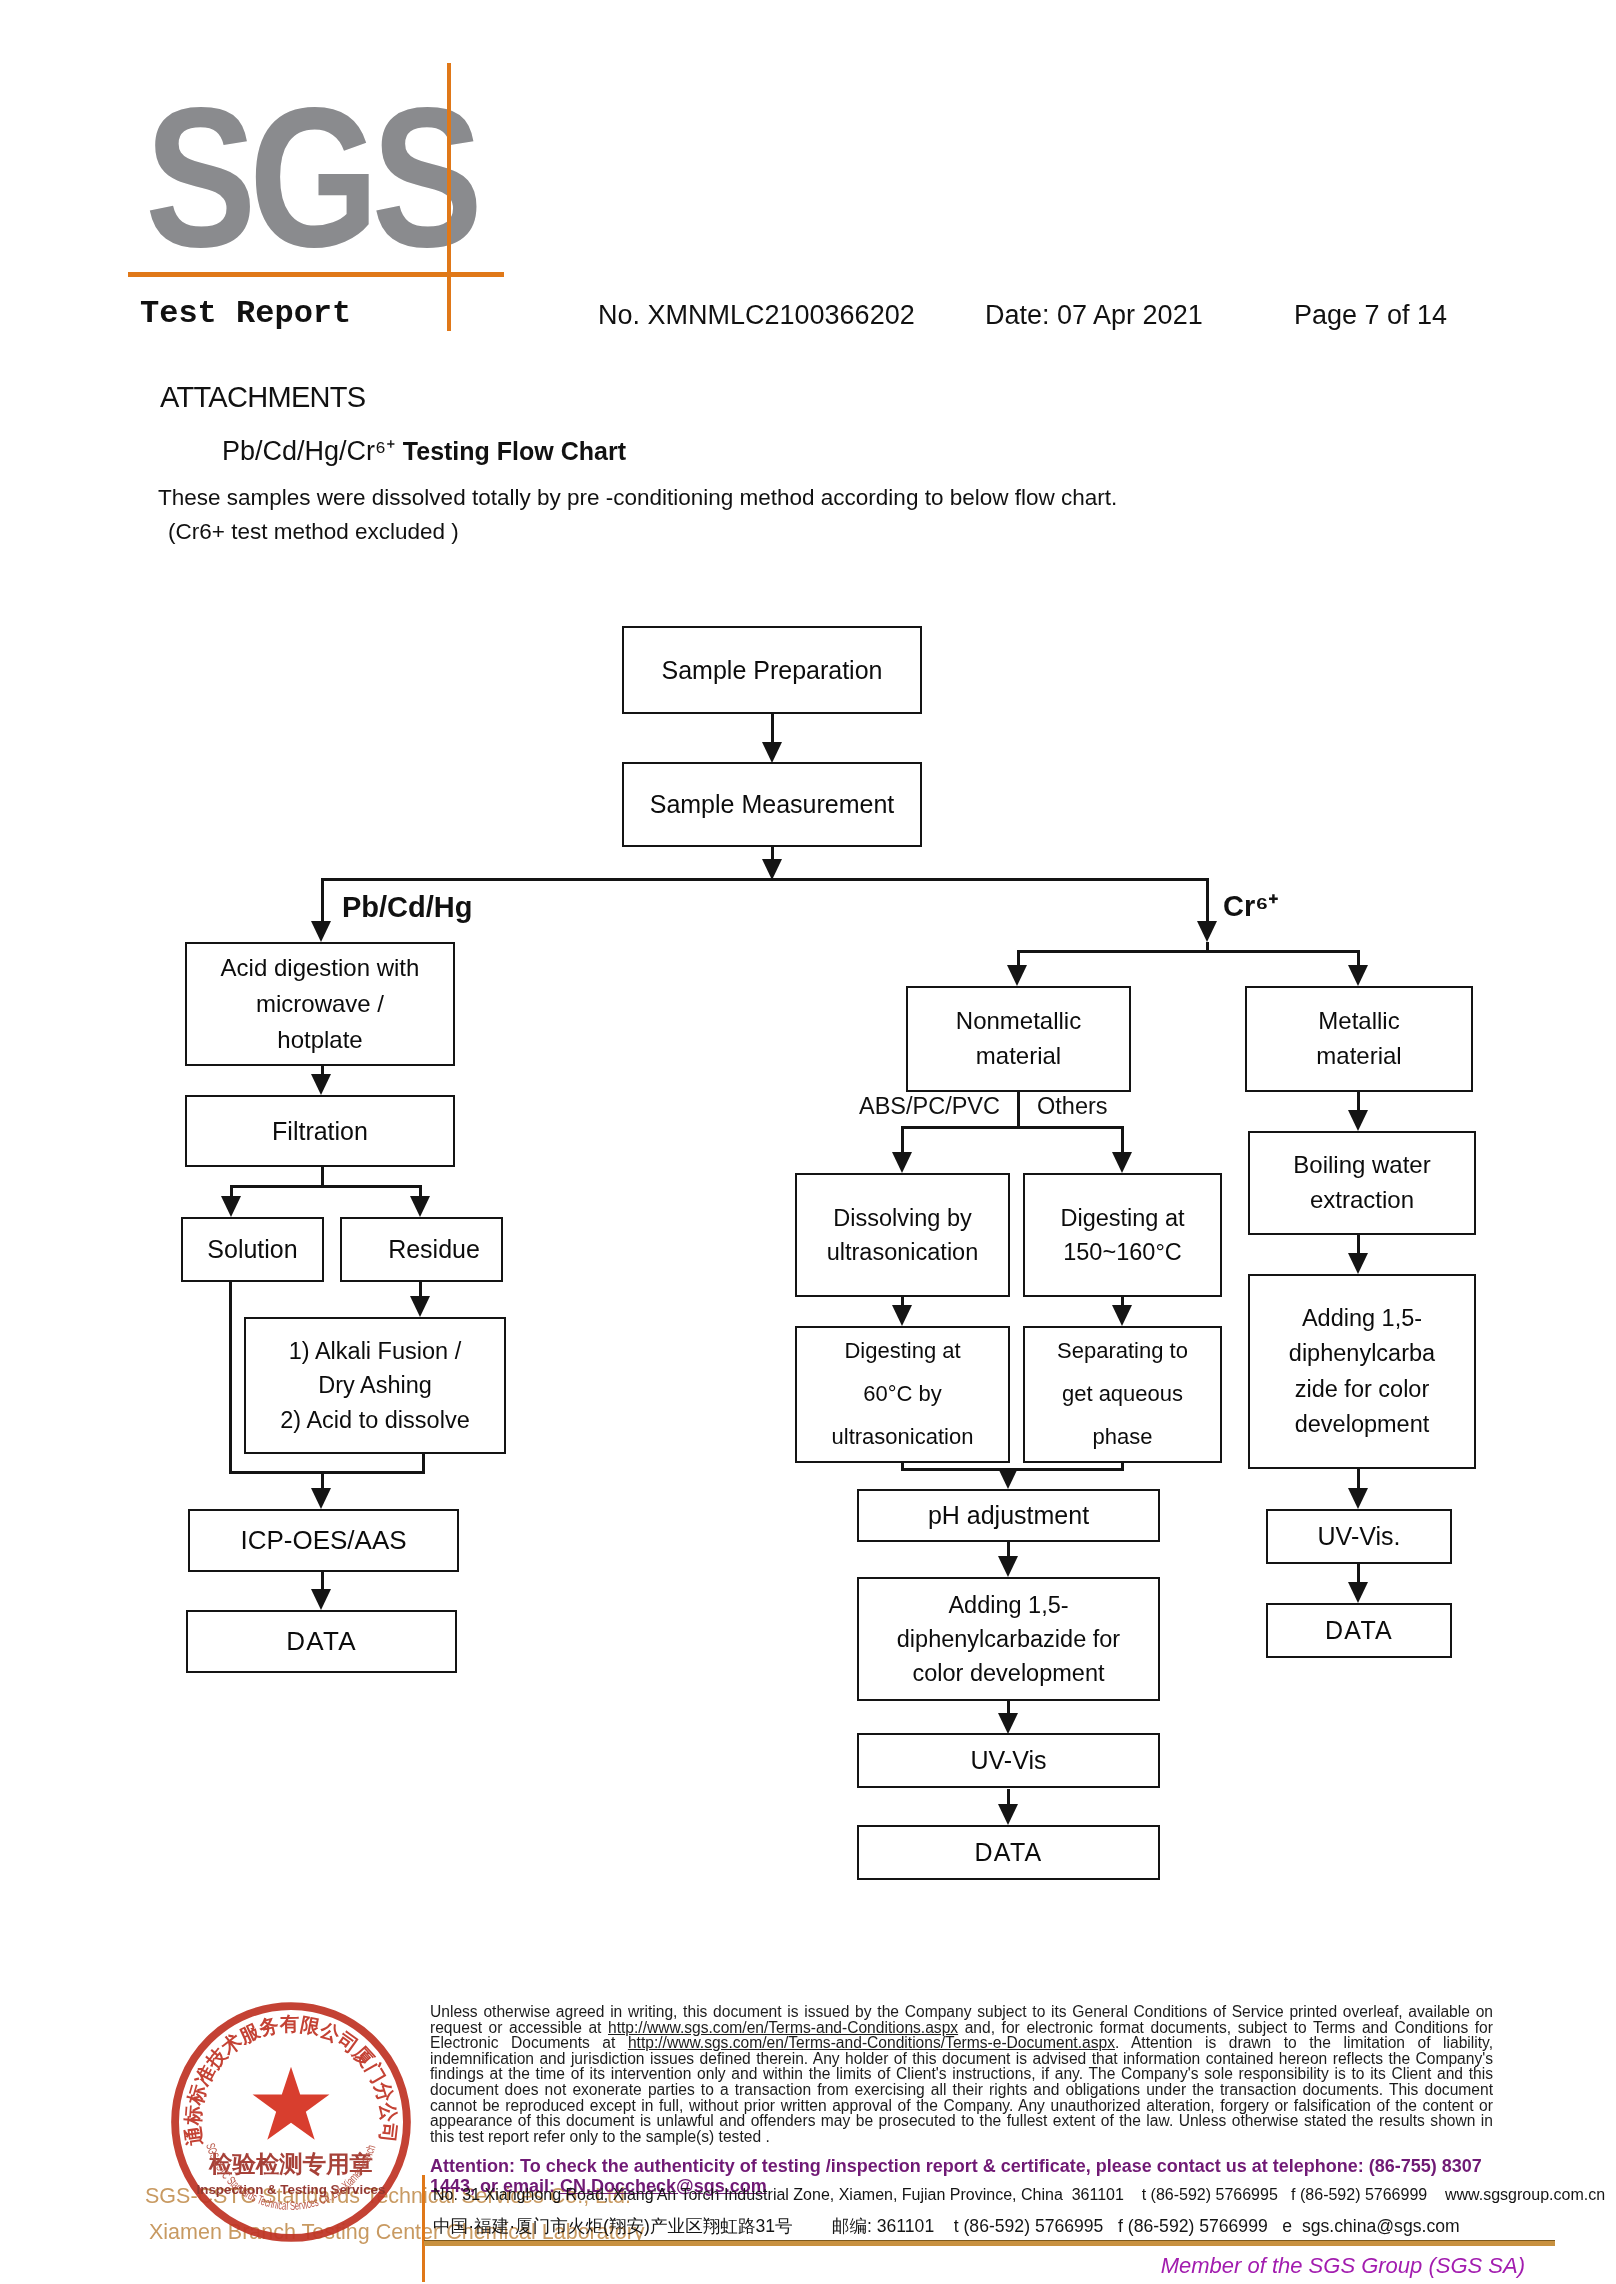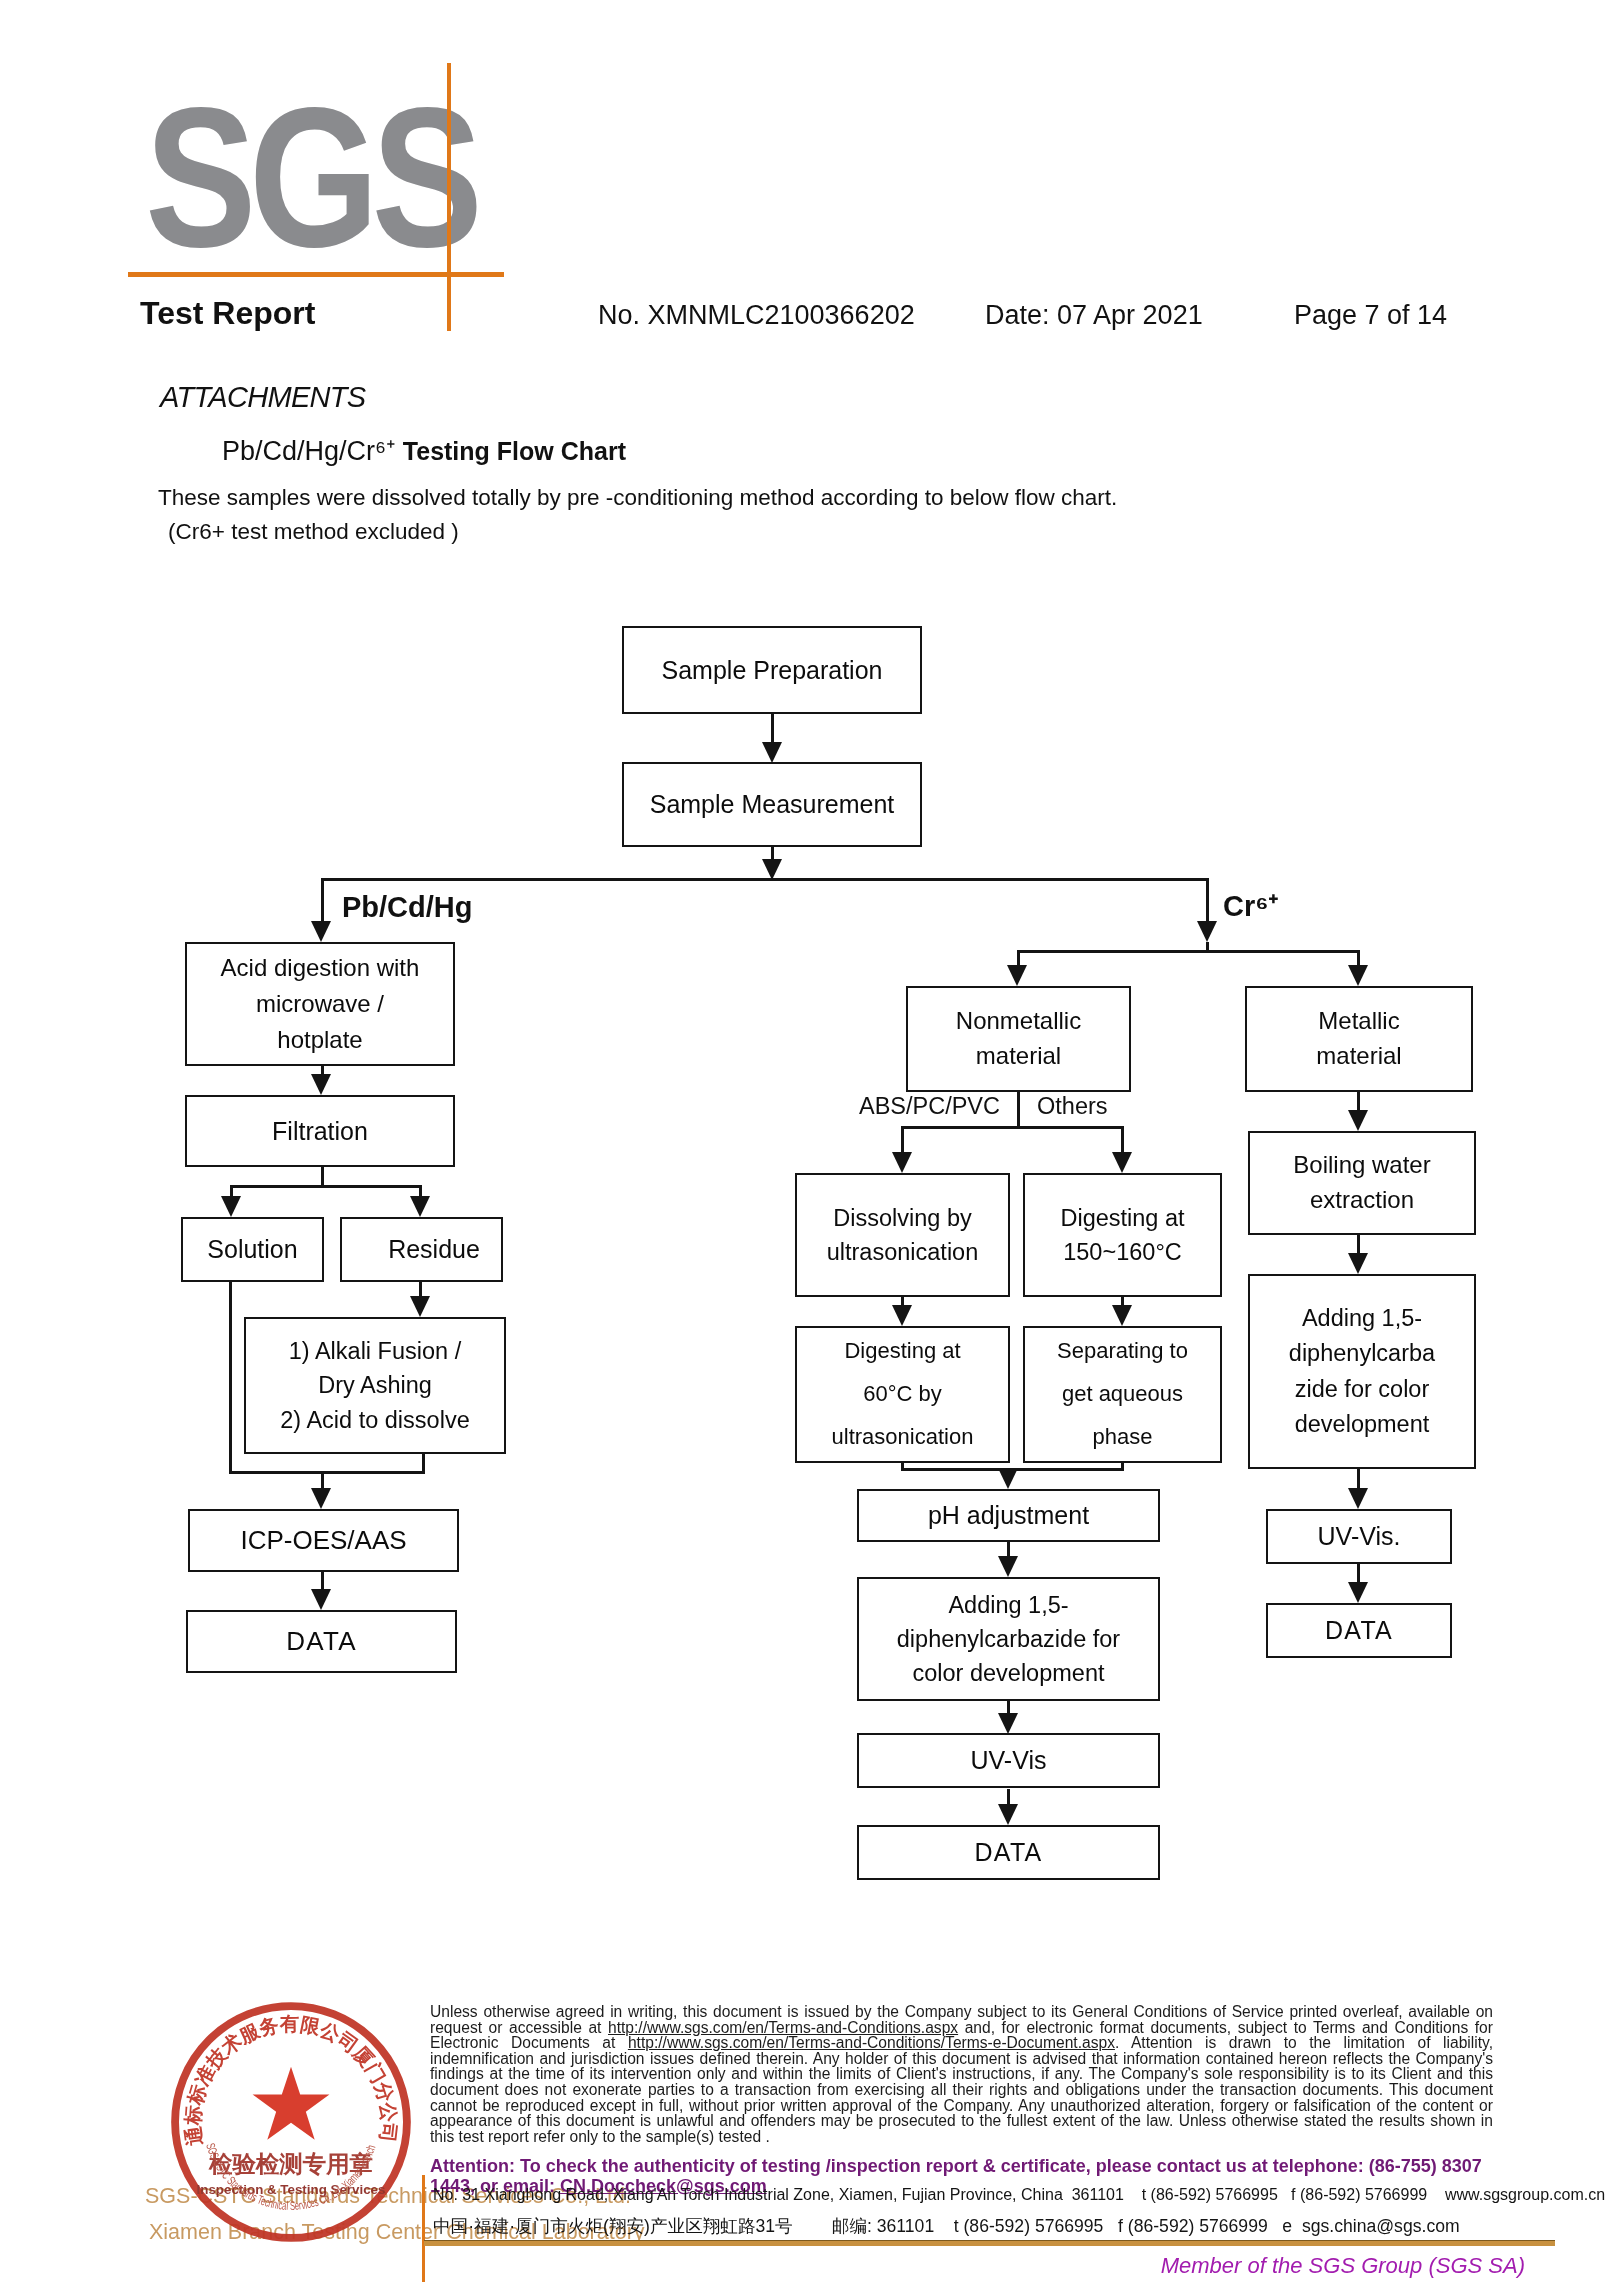--- a/index.html
+++ b/index.html
@@ -9,23 +9,23 @@
   }
   .abs{position:absolute;}
   
   .logo{
     position:absolute;left:145px;top:83px;font-size:199px;line-height:0.95;
     font-weight:700;letter-spacing:-9px;color:#8a8b8e;
     transform:scaleX(0.84);transform-origin:left top;
   }
   .oline-h{position:absolute;background:#e07818;}
   .oline-v{position:absolute;background:#e07818;}
-  .doc-title{position:absolute;font-weight:700;font-size:32px;}
+  .doc-title{position:absolute;font-weight:700;font-size:32px;font-family:Liberation Mono, monospace;}
   .hmeta{position:absolute;font-size:27px;}
-  .attach{position:absolute;font-size:29px;letter-spacing:-0.7px;font-style:italic;}
+  .attach{position:absolute;font-size:29px;letter-spacing:-0.7px;}
   .chart-title{position:absolute;left:222px;top:431px;width:1108px;text-align:left;font-size:27px;}
   .chart-title b{font-size:25px;}
   .intro{position:absolute;font-size:22.5px;}
   
   .fbox{
     position:absolute;border:2.6px solid #141414;background:#fff;box-sizing:border-box;
     display:flex;align-items:center;justify-content:center;text-align:center;
     white-space:pre-line;font-size:24px;line-height:1.45;color:#0c0c0c;
   }
   .vl{position:absolute;width:2.6px;background:#141414;}

